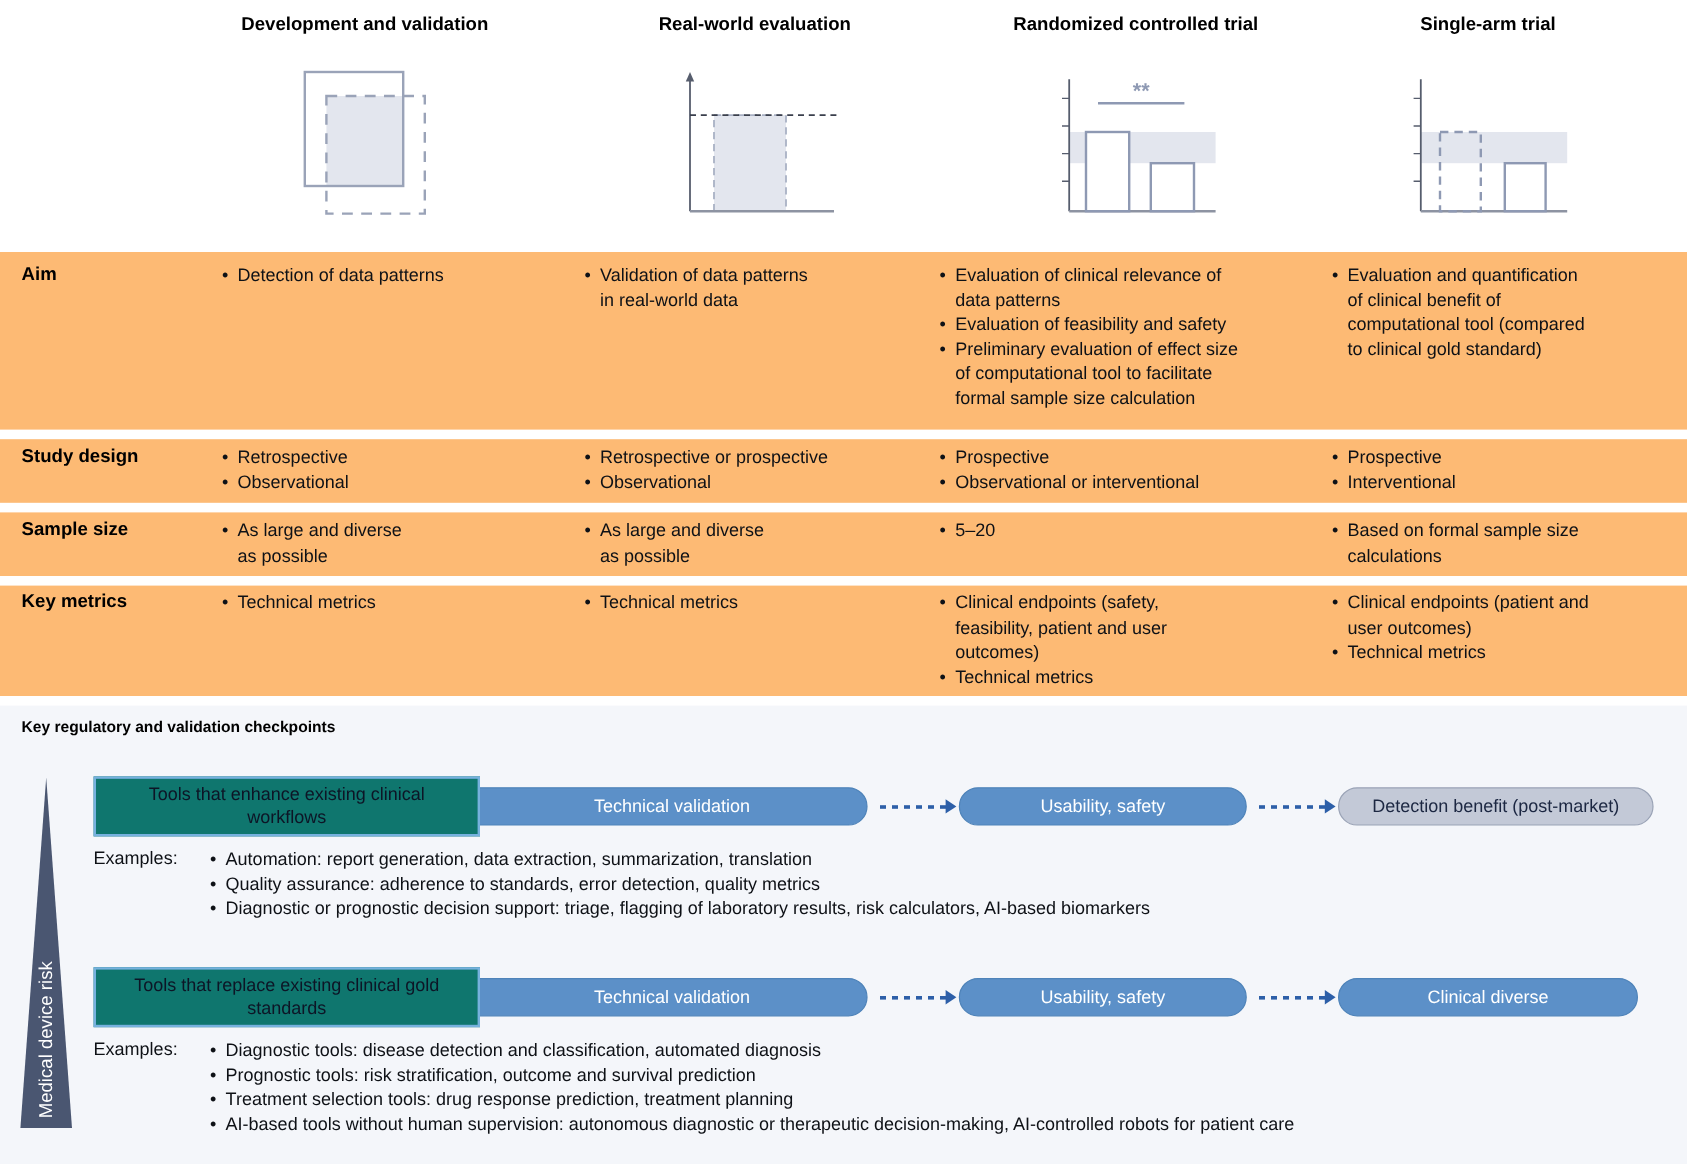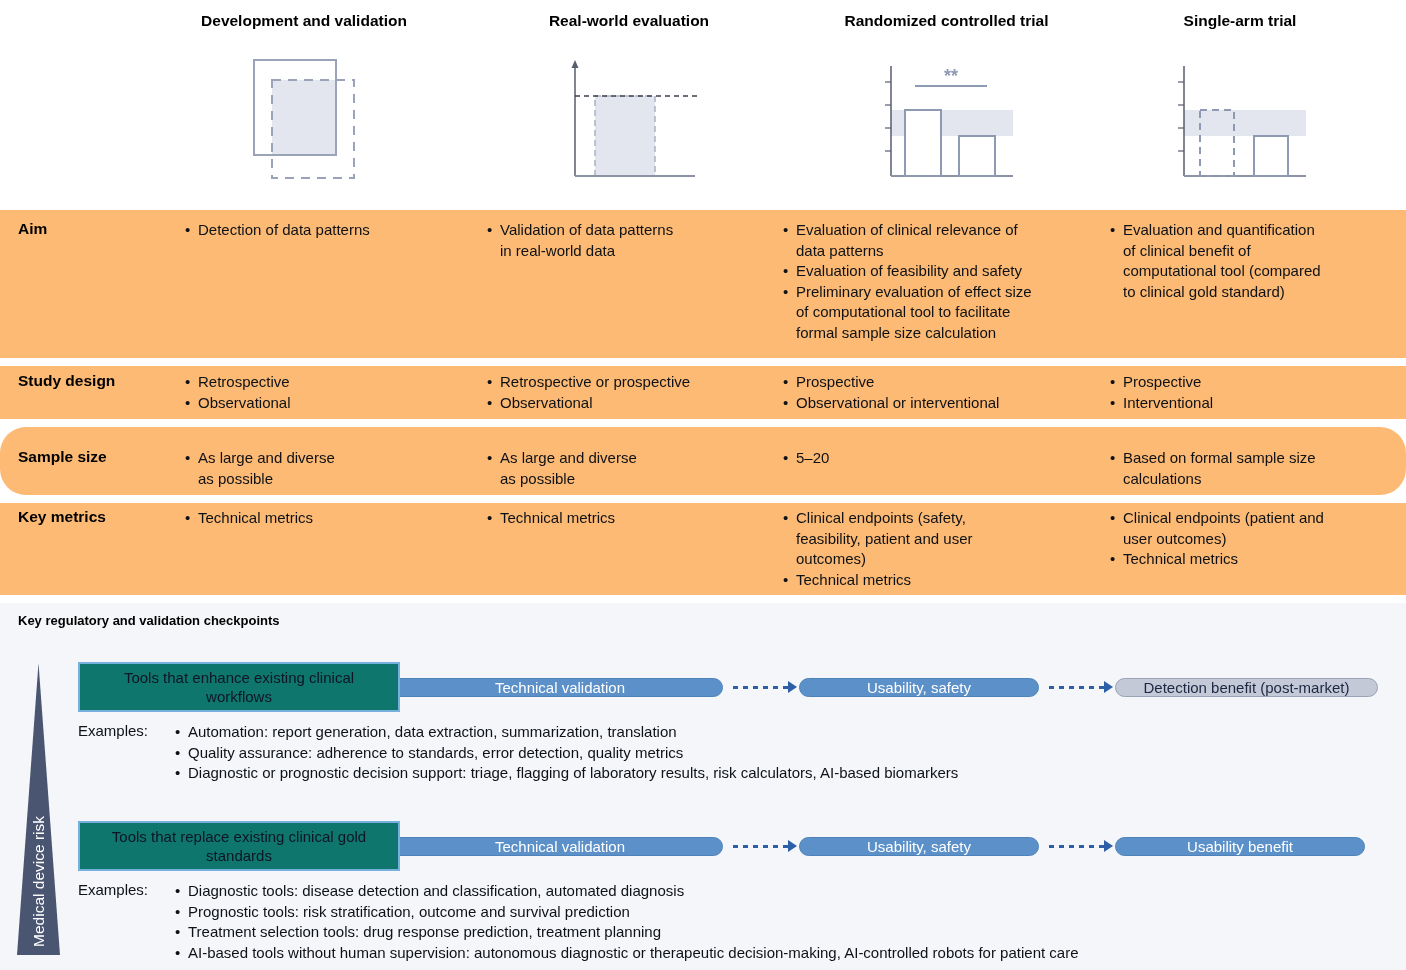--- a/index.html
+++ b/index.html
@@ -19,37 +19,37 @@
   .shift-sm { transform:translateX(-6px); }
 
   
   .trow { margin-bottom:8px; background:#fdba74; align-items:start; }
   .tlabel { font-weight:bold; font-size:15.5px; color:#000; }
   .tcell { padding-right:16px; }
   .bullet { position:relative; padding-left:13px; line-height:1.37; }
   .bullet::before { content:"\2022"; position:absolute; left:0; }
   .row-aim   { min-height:148px; padding-top:10px; padding-bottom:10px; }
   .row-study { min-height:52px;  padding-top:6px;  padding-bottom:6px; }
-  .row-sample{ min-height:52px;  padding-top:21px;  padding-bottom:6px;border-radius:26px; }
+  .row-sample{ min-height:52px;  padding-top:6px;  padding-bottom:6px; }
   .row-key   { min-height:92px;  padding-top:5px;  padding-bottom:5px; }
   .mw150{max-width:150px} .mw195{max-width:195px} .mw200{max-width:200px}
   .mw210{max-width:210px} .mw215{max-width:215px} .mw225{max-width:225px}
   .mw245{max-width:245px} .mw262{max-width:262px}
 
   
   .panel { height:384px; background:#f4f6fa; position:relative; padding:10px 18px 0; }
   .panel-heading { font-weight:bold; font-size:13px; color:#000; margin-bottom:34px; }
   .risk-axis { position:absolute; left:15px; top:60px; width:47px; height:292px; }
   .risk-label { position:absolute; left:50%; bottom:8px; transform:translateX(-50%) rotate(180deg);
     writing-mode:vertical-rl; color:#ffffff; font-size:15.5px; white-space:nowrap; }
   .flow-row { display:flex; align-items:center; margin-left:60px; height:50px; }
   .category-box { width:322px; min-height:50px; background:#0f766e; border:2px solid #76b1de;
     display:flex; align-items:center; justify-content:center; text-align:center; line-height:1.28;
     color:#0d1526; position:relative; z-index:2; padding:3px 14px; }
-  .stage { height:19px; display:flex; align-items:center; justify-content:center;
+  .stage { height:32px; display:flex; align-items:center; justify-content:center;
     color:#ffffff; font-size:15px; flex:none; }
   .stage.blue { background:#5c90c8; border:1.5px solid #4e83b9; }
   .stage.gray { background:#c3c9d7; border:1.5px solid #9aa3b6; color:#1c2742; }
   .stage.attached { border-radius:0 16px 16px 0; margin-left:-3px; width:326px; }
   .stage.rounded { border-radius:16px; }
   .w240{width:240px} .w263{width:263px} .w250{width:250px}
   .flow-arrow { width:56px; height:3px; margin:0 10px; flex:none; position:relative;
     background:repeating-linear-gradient(90deg,#2d5fa8 0 5px,transparent 5px 10px); }
   .flow-arrow::after { content:""; position:absolute; right:-8px; top:-4.5px; width:0; height:0;
     border-left:9px solid #2d5fa8; border-top:6px solid transparent; border-bottom:6px solid transparent; }
@@ -226,21 +226,21 @@
         <div class="bullet">Diagnostic or prognostic decision support: triage, flagging of laboratory results, risk calculators, AI-based biomarkers</div>
       </div>
     </div>
 
     <div class="flow-row">
       <div class="category-box">Tools that replace existing clinical gold standards</div>
       <div class="stage blue attached">Technical validation</div>
       <div class="flow-arrow"></div>
       <div class="stage blue rounded w240">Usability, safety</div>
       <div class="flow-arrow"></div>
-      <div class="stage blue rounded w250">Usability benefit</div>
+      <div class="stage blue rounded w250">Clinical diverse</div>
     </div>
 
     <div class="examples">
       <div class="ex-label">Examples:</div>
       <div class="ex-list">
         <div class="bullet">Diagnostic tools: disease detection and classification, automated diagnosis</div>
         <div class="bullet">Prognostic tools: risk stratification, outcome and survival prediction</div>
         <div class="bullet">Treatment selection tools: drug response prediction, treatment planning</div>
         <div class="bullet">AI-based tools without human supervision: autonomous diagnostic or therapeutic decision-making, AI-controlled robots for patient care</div>
       </div>

